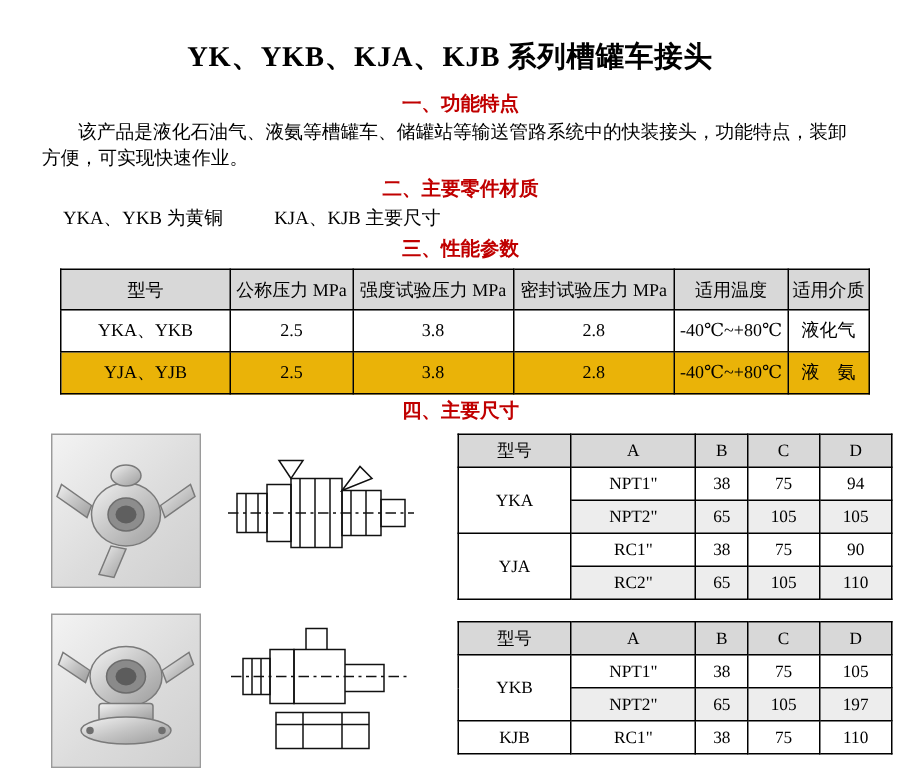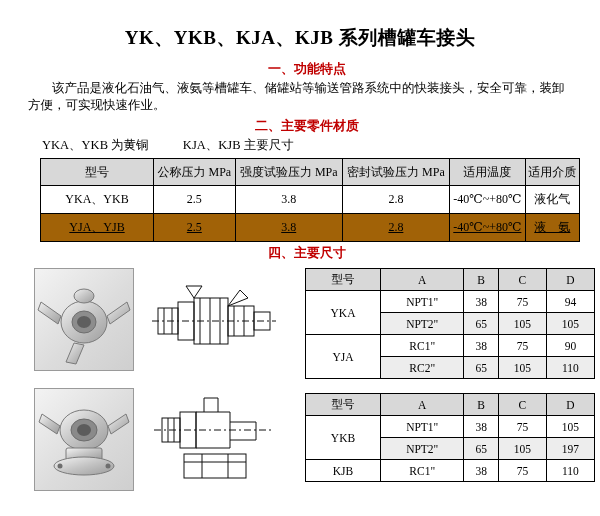--- a/index.html
+++ b/index.html
@@ -71,22 +71,21 @@
     height: 25px;
     font-weight: normal;
     font-family: "Liberation Serif", "DejaVu Serif", serif;
   }
   table.perf thead td {
     background: #d8d8d8;
     font-size: 12px;
     height: 24px;
   }
   table.perf tbody tr.alt td {
-    background: #a16207;
-    text-decoration: underline;
+    background: #eab308;
   }
   table.perf td.model {
     width: 110px;
   }
 
   
   .dim-wrap {
     position: relative;
     margin-top: 6px;
   }
@@ -162,29 +161,30 @@
   }
 </style>
 </head>
 <body>
 
 <div class="page">
 
   <div class="title">YK、YKB、KJA、KJB 系列槽罐车接头</div>
 
   <div class="section-head">一、功能特点</div>
-  <div class="body-text indent">该产品是液化石油气、液氨等槽罐车、储罐站等输送管路系统中的快装接头，安全可靠，装卸方便，可实现快速作业。</div>
+  <div class="body-text indent">该产品是液化石油气、液氨等槽罐车、储罐站等输送管路系统中的快装接头，功能特点，装卸方便，可实现快速作业。</div>
 
   <div class="section-head">二、主要零件材质</div>
   <div class="mat-line">
     <span>YKA、YKB 为黄铜</span>
     <span class="gap"></span>
     <span>KJA、KJB 主要尺寸</span>
   </div>
 
+  <div class="section-head">三、性能参数</div>
 
   <table class="perf">
     <thead>
       <tr>
         <td class="model">型号</td>
         <td>公称压力 MPa</td>
         <td>强度试验压力 MPa</td>
         <td>密封试验压力 MPa</td>
         <td>适用温度</td>
         <td>适用介质</td>

